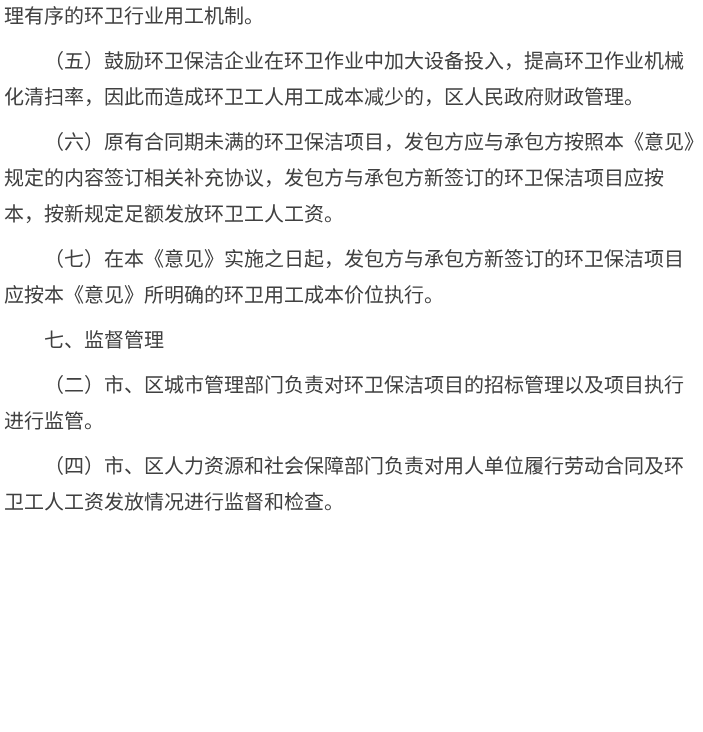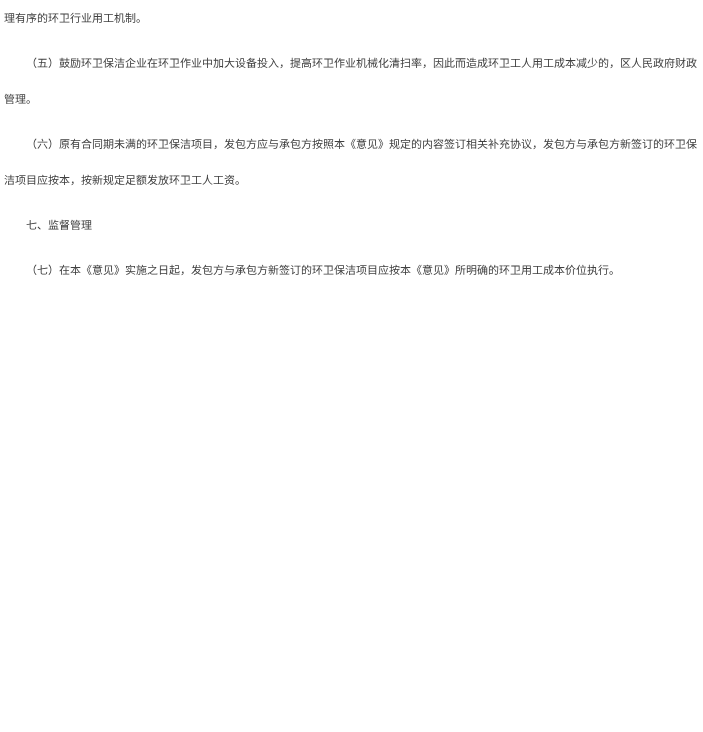--- a/index.html
+++ b/index.html
@@ -9,37 +9,39 @@
   }
   body {
     width: 703px;
     height: 732px;
     overflow: hidden;
   }
   .doc {
     box-sizing: border-box;
     width: 703px;
     padding: 0 1px 0 4px;
-    font-family: Liberation Serif, serif;
-    font-size: 11px;
+    font-family: Liberation Mono, monospace;
+    font-size: 20px;
     line-height: 36px;
     color: #404040;
     letter-spacing: 0;
     text-align: left;
     word-break: break-all;
   }
   .doc p {
     margin: 0 0 9px 0;
   }
   .doc p.indent {
     text-indent: 2em;
   }
 </style>
 </head>
 <body>
 
 <div class="doc">
   <p>理有序的环卫行业用工机制。</p>
   <p class="indent">（五）鼓励环卫保洁企业在环卫作业中加大设备投入，提高环卫作业机械化清扫率，因此而造成环卫工人用工成本减少的，区人民政府财政管理。</p>
   <p class="indent">（六）原有合同期未满的环卫保洁项目，发包方应与承包方按照本《意见》规定的内容签订相关补充协议，发包方与承包方新签订的环卫保洁项目应按本，按新规定足额发放环卫工人工资。</p>
+  <p class="indent">（七）在本《意见》实施之日起，发包方与承包方新签订的环卫保洁项目应按本《意见》所明确的环卫用工成本价位执行。</p>
   <p class="indent">七、监督管理</p>
-  <p class="indent">（七）在本《意见》实施之日起，发包方与承包方新签订的环卫保洁项目应按本《意见》所明确的环卫用工成本价位执行。</p>
+  <p class="indent">（二）市、区城市管理部门负责对环卫保洁项目的招标管理以及项目执行进行监管。</p>
+  <p class="indent">（四）市、区人力资源和社会保障部门负责对用人单位履行劳动合同及环卫工人工资发放情况进行监督和检查。</p>
 </div>
 
 </body></html>

